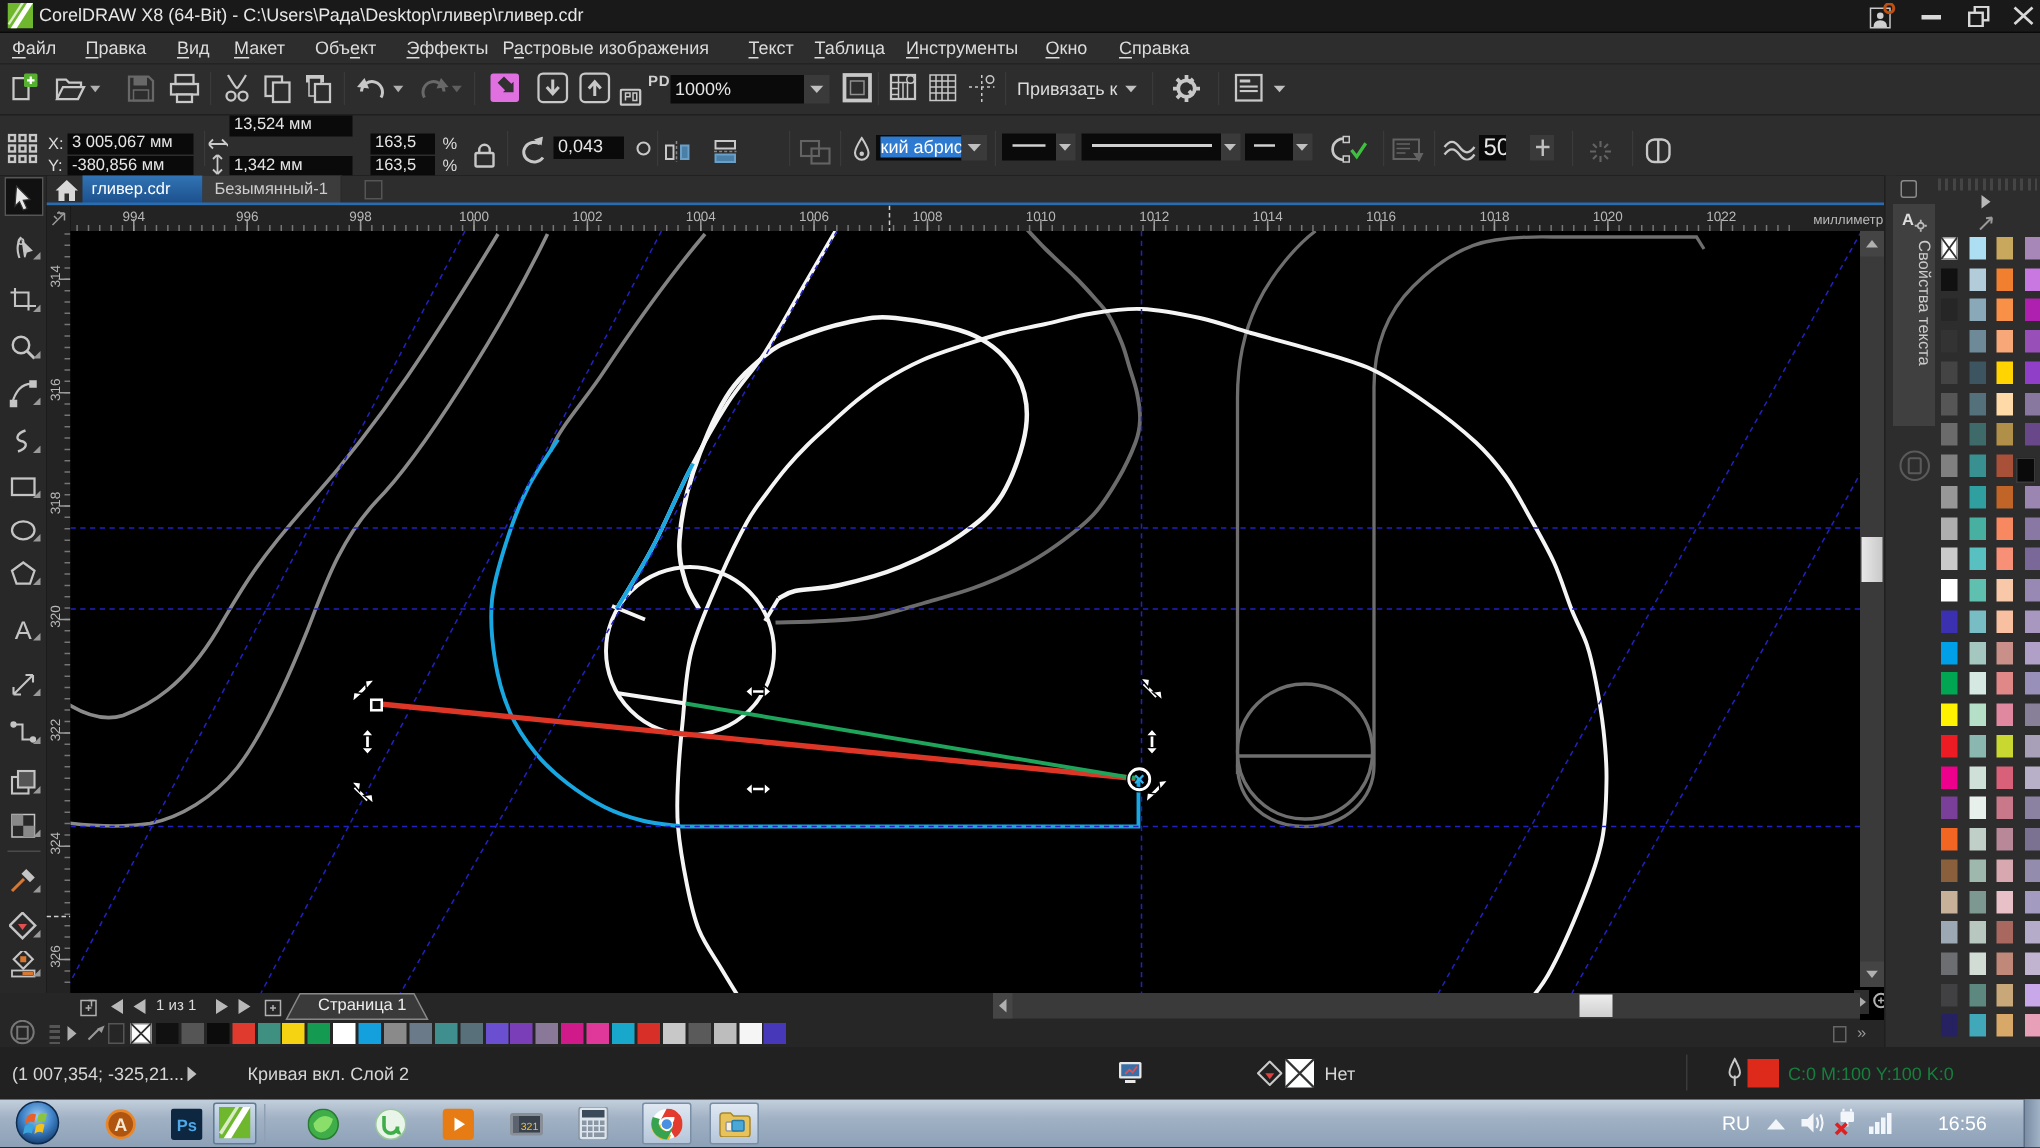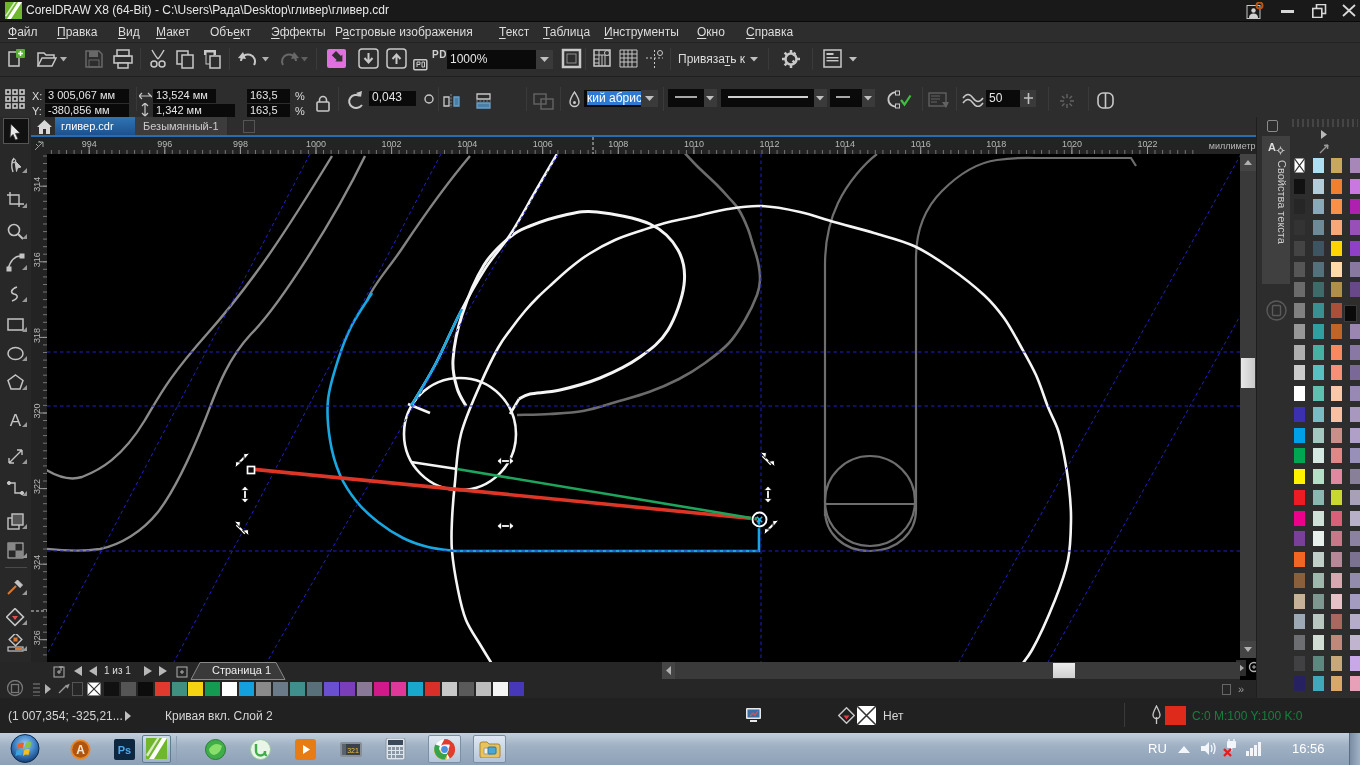--- a/index.html
+++ b/index.html
@@ -202,21 +202,21 @@
       </g>
     </svg>
  <div class="abs" style="left:32px;top:90px;font-size:11px">X:</div>
  <div class="fld" style="left:45px;top:89px;width:84px;height:14px">3 005,067 мм</div>
  <div class="abs" style="left:32px;top:105px;font-size:11px">Y:</div>
  <div class="fld" style="left:45px;top:104px;width:84px;height:14px">-380,856 мм</div>
  <div class="pb-sep" style="left:136px"></div>
  <svg class="abs" style="left:139px;top:92px" width="13" height="8">
       <path d="M0 4 h12 M0 4 l3 -3 m-3 3 l3 3 M12 4 l-3 -3 m3 3 l3 3" stroke="#c8c8c8" stroke-width="1.2" fill="none"></path>
     </svg>
- <div class="fld" style="left:153px;top:89px;width:63px;height:14px">13,524 мм</div>
+ <div class="fld" style="left:153px;top:77px;width:82px;height:14px">13,524 мм</div>
  <svg class="abs" style="left:141px;top:103px" width="8" height="14">
       <path d="M4 0 v13 M4 0 l-3 3 m3 -3 l3 3 M4 13 l-3 -3 m3 3 l3 -3" stroke="#c8c8c8" stroke-width="1.2" fill="none"></path>
     </svg>
  <div class="fld" style="left:153px;top:104px;width:82px;height:14px">1,342 мм</div>
  <div class="fld" style="left:247px;top:89px;width:43px;height:14px">163,5</div>
  <div class="abs" style="left:295px;top:90px;font-size:11px">%</div>
  <div class="fld" style="left:247px;top:104px;width:43px;height:14px">163,5</div>
  <div class="abs" style="left:295px;top:105px;font-size:11px">%</div>
  <svg class="abs" style="left:316px;top:95px" width="15" height="17">
       <rect x="1" y="7" width="12" height="9" rx="1" fill="none" stroke="#c8c8c8" stroke-width="1.6"></rect>
@@ -288,21 +288,21 @@
  <div class="pb-sep" style="left:922px"></div>
  <svg class="abs" style="left:928px;top:92px" width="22" height="18" opacity="0.35">
       <rect x="1" y="1" width="17" height="13" fill="none" stroke="#c8c8c8" stroke-width="1.3"></rect>
       <path d="M3 4 h9 M3 7 h9 M3 10 h6" stroke="#c8c8c8"></path>
       <path d="M14 10 h7 l-3 6 z" fill="#c8c8c8"></path>
     </svg>
  <div class="pb-sep" style="left:956px"></div>
  <svg class="abs" style="left:962px;top:93px" width="22" height="14">
       <path d="M1 5 q5 -7 10 0 t10 0 M1 10 q5 -7 10 0 t10 0" fill="none" stroke="#c8c8c8" stroke-width="1.5"></path>
     </svg>
- <div class="fld" style="left:986px;top:90px;width:34px;height:17px;line-height:17px;font-size:12px">50</div>
+ <div class="fld" style="left:986px;top:90px;width:18px;height:17px;line-height:17px;font-size:16px">50</div>
  <div class="abs" style="left:1020px;top:90px;width:16px;height:17px;background:#3a3a3a"></div>
  <svg class="abs" style="left:1023px;top:92px" width="11" height="13">
       <path d="M5.5 1 v11 M1 6 h9" stroke="#c0c0c0" stroke-width="1.6"></path>
     </svg>
  <div class="pb-sep" style="left:1048px"></div>
  <svg class="abs" style="left:1057px;top:92px" width="22" height="18" opacity="0.35">
       <g stroke="#c8c8c8" stroke-width="1.4">
         <path d="M10 2 v4 M10 12 v4 M3 9 h4 M13 9 h4 M5 4 l2.5 2.5 M12.5 11.5 l2.5 2.5 M5 14 l2.5 -2.5 M12.5 6.5 l2.5 -2.5"></path>
       </g>
     </svg>

